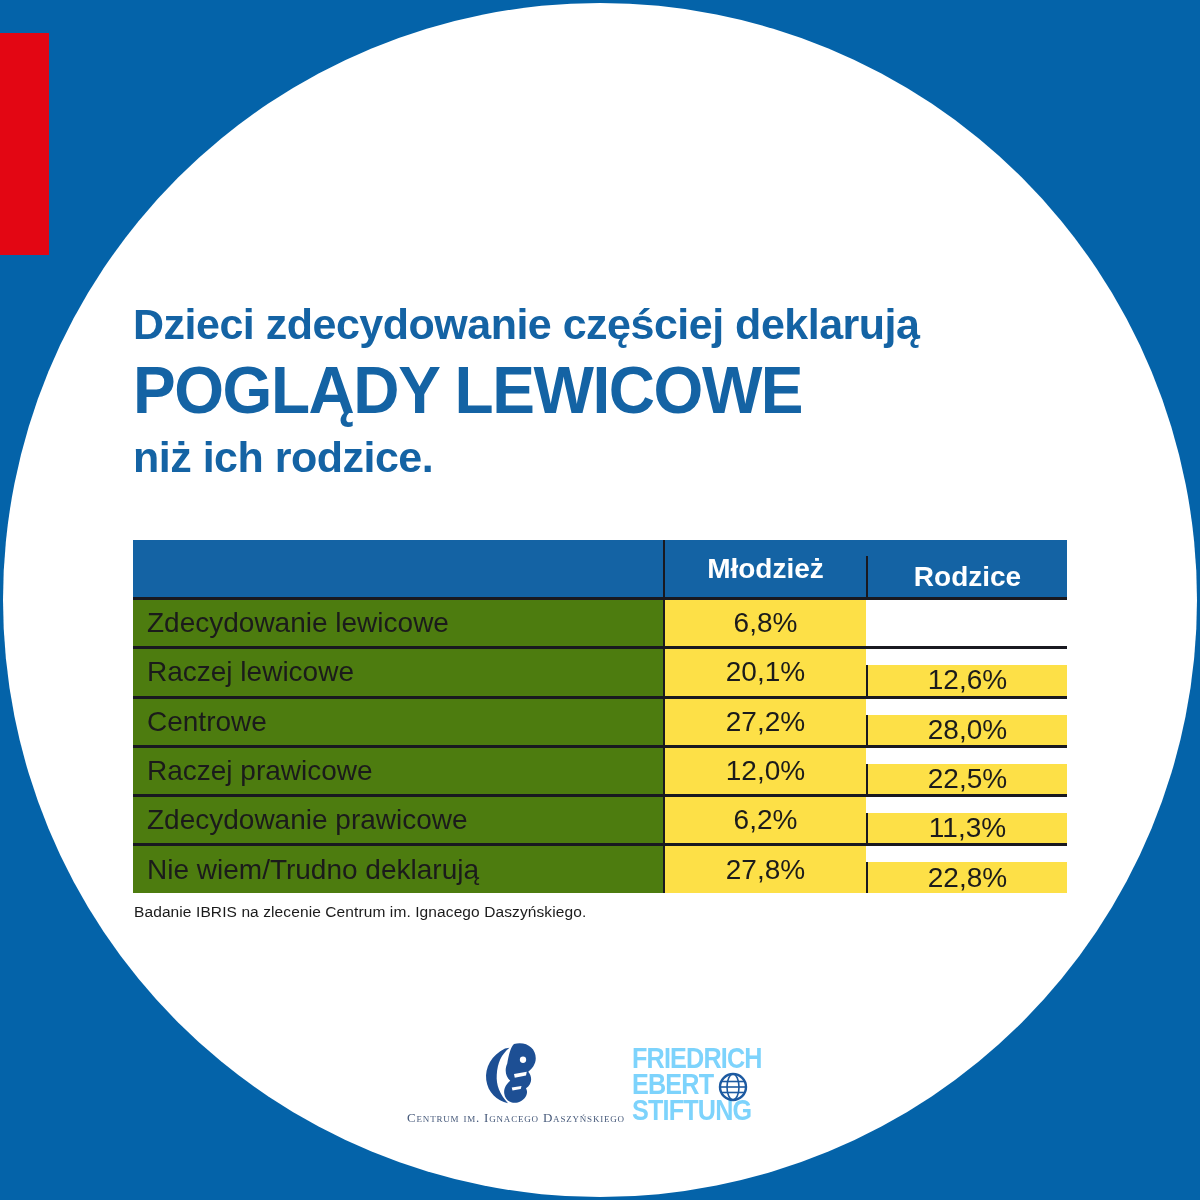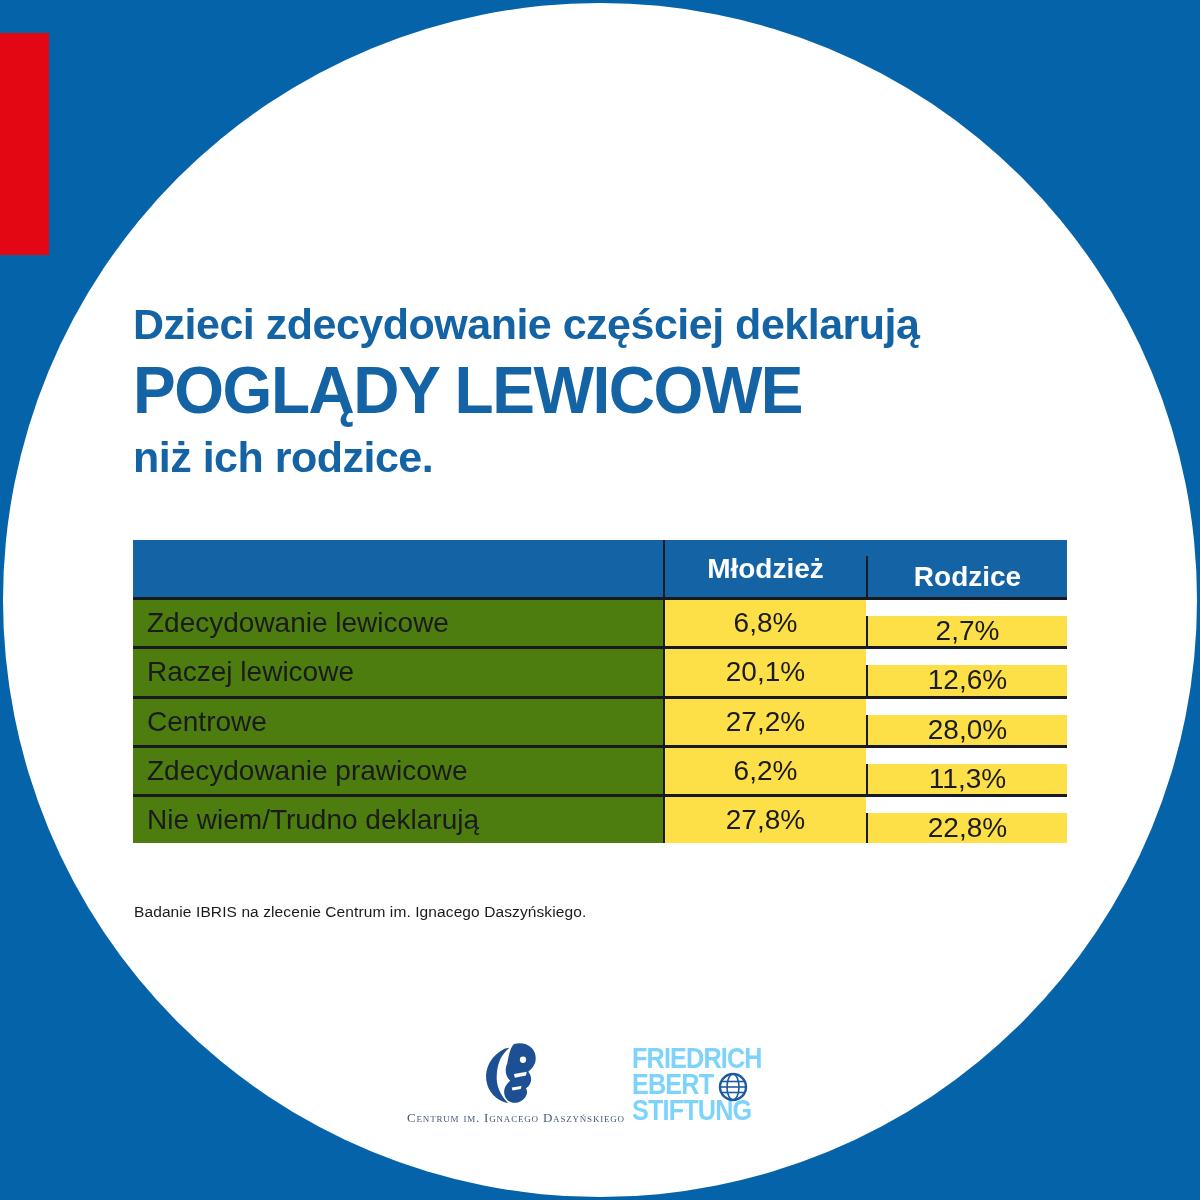--- a/index.html
+++ b/index.html
@@ -57,31 +57,35 @@
     <div class="tbl">
       <div class="tr th-row">
         <div class="c1"></div>
         <div class="c2">Młodzież</div>
         <div class="c3">Rodzice</div>
       </div>
 
       <div class="tr d-row">
         <div class="c1">Zdecydowanie lewicowe</div>
         <div class="c2">6,8%</div>
-        <div class="c3">2,7%</div>
       </div>
       <div class="tr d-row">
         <div class="c1">Raczej lewicowe</div>
         <div class="c2">20,1%</div>
         <div class="c3">12,6%</div>
       </div>
       <div class="tr d-row">
         <div class="c1">Centrowe</div>
         <div class="c2">27,2%</div>
         <div class="c3">28,0%</div>
+      </div>
+      <div class="tr d-row">
+        <div class="c1">Raczej prawicowe</div>
+        <div class="c2">12,0%</div>
+        <div class="c3">22,5%</div>
       </div>
       <div class="tr d-row">
         <div class="c1">Zdecydowanie prawicowe</div>
         <div class="c2">6,2%</div>
         <div class="c3">11,3%</div>
       </div>
       <div class="tr d-row">
         <div class="c1">Nie wiem/Trudno deklarują</div>
         <div class="c2">27,8%</div>
         <div class="c3">22,8%</div>

